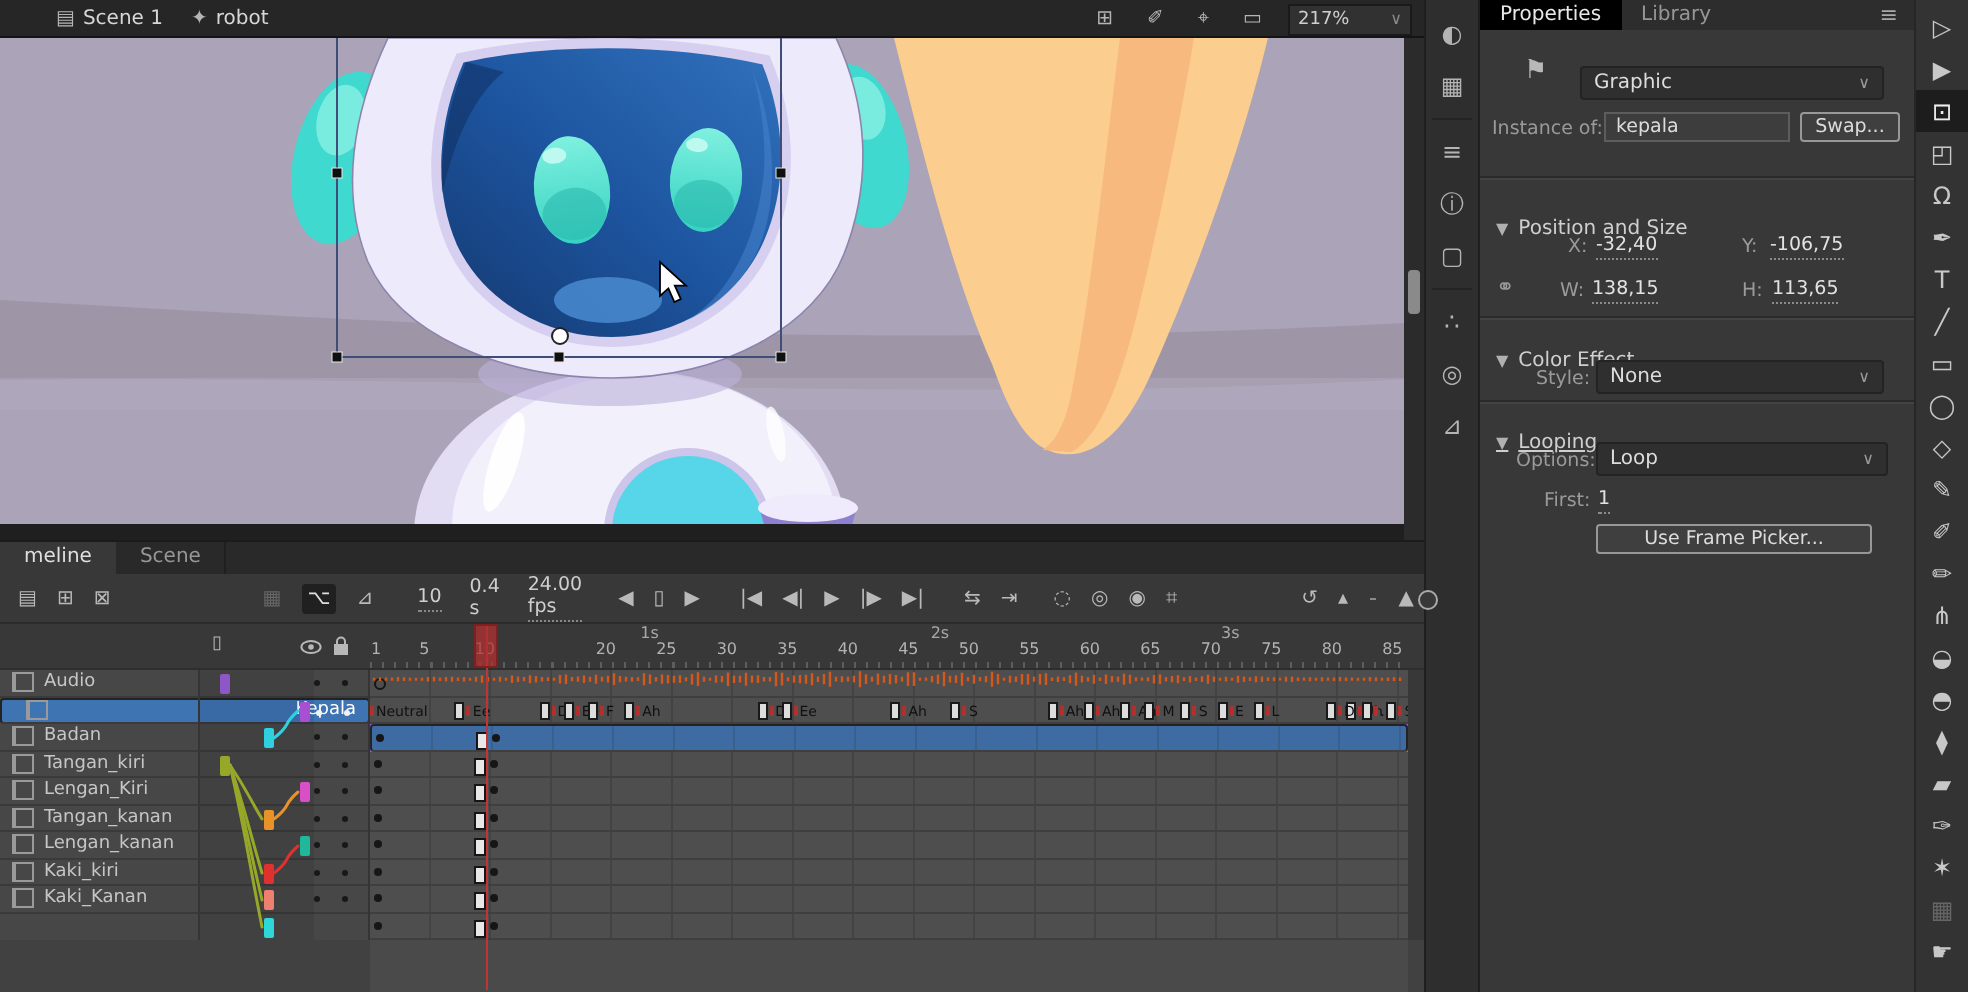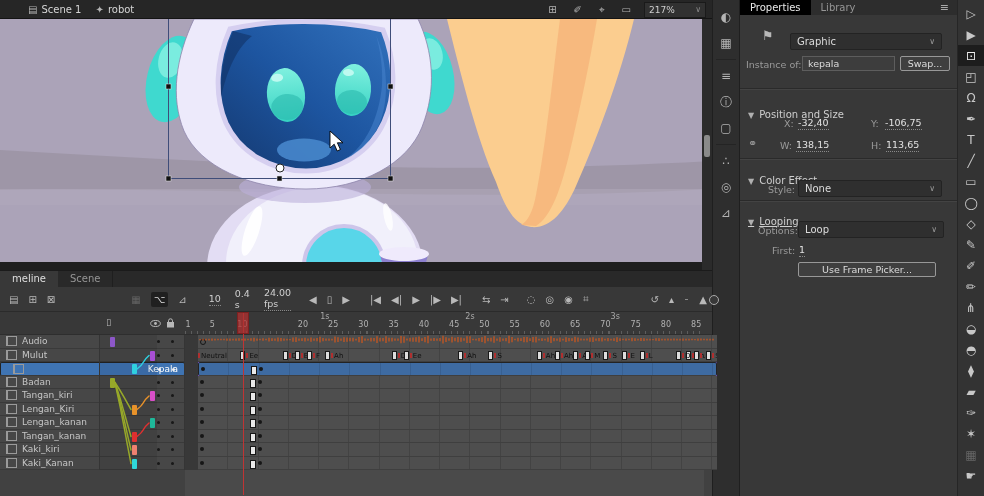--- a/index.html
+++ b/index.html
@@ -73,21 +73,21 @@
   .lrow{position:relative;width:185px;height:13.5px;border-bottom:1px solid #3a3a3a;box-sizing:border-box;
         display:flex;align-items:center;}
   .lrow .licon{width:8px;height:8px;border:1px solid #9a9a9a;border-left-width:2px;margin:0 5px 0 6px;flex:none;}
   .lrow .lname{color:#c6c6c6;font-size:9px;white-space:nowrap;}
   .lrow.sel{background:#3f74b3;}
   .lrow.sel .lname{color:#fff;}
   .lrow .dot{position:absolute;top:5px;width:3px;height:3px;border-radius:50%;background:#181818;}
   .lrow.sel .dot{background:#f2f2f2;}
   #parent-col{position:absolute;left:100px;top:64px;width:57px;height:135px;background:rgba(0,0,0,0.08);}
   .swatch{position:absolute;width:5px;height:10px;border-radius:1px;}
-  #frames{position:absolute;left:198px;top:64px;width:519px;height:135px;background:#8b5cf6;overflow:hidden;}
+  #frames{position:absolute;left:185px;top:64px;width:519px;height:135px;background:#8b5cf6;overflow:hidden;}
   .frow{position:relative;width:519px;height:13.5px;border-bottom:1px solid #3f3f3f;box-sizing:border-box;background:#4e4e4e;
      background-image:repeating-linear-gradient(90deg,transparent 0 29.25px,rgba(0,0,0,0.14) 29.25px 30.25px);}
   .frow.sel{background-color:#3e6ba2;background-image:repeating-linear-gradient(90deg,transparent 0 29.25px,rgba(0,0,0,0.10) 29.25px 30.25px);}
   .fdot{position:absolute;left:2px;top:4px;width:4px;height:4px;border-radius:50%;background:#161616;}
   .fdot.hollow{background:transparent;border:1px solid #161616;width:4px;height:4px;}
   .endrect{position:absolute;left:52px;top:3px;width:4px;height:7px;border:1px solid #161616;background:#e8e8e8;}
   .middot{position:absolute;left:60px;top:4px;width:4px;height:4px;border-radius:50%;background:#161616;}
   .kf{position:absolute;top:2px;height:10px;display:flex;align-items:center;}
   .kf .hol{width:3px;height:7px;border:1px solid #191919;background:#ddd;margin-right:1px;}
   .kf .flag{width:2px;height:5px;background:#b03030;margin-right:1px;}
@@ -379,26 +379,20 @@
           <span class="rtime" style="left: 425.55px;">3s</span>
         </div>
     </div>
     <div id="layers-names">
         <div class="lrow">
           <span class="licon"></span>
           <span class="lname">Audio</span>
           <span class="dot" style="left: 157px;"></span>
           <span class="dot" style="left: 171px;"></span>
         </div>
-        <div class="lrow">
-          <span class="licon"></span>
-          <span class="lname">Mulut</span>
-          <span class="dot" style="left: 157px;"></span>
-          <span class="dot" style="left: 171px;"></span>
-        </div>
         <div class="lrow sel">
           <span class="licon"></span>
           <span class="lname">Kepala</span>
           <span class="dot" style="left: 157px;"></span>
           <span class="dot" style="left: 171px;"></span>
         </div>
         <div class="lrow">
           <span class="licon"></span>
           <span class="lname">Badan</span>
           <span class="dot" style="left: 157px;"></span>
@@ -411,27 +405,27 @@
           <span class="dot" style="left: 171px;"></span>
         </div>
         <div class="lrow">
           <span class="licon"></span>
           <span class="lname">Lengan_Kiri</span>
           <span class="dot" style="left: 157px;"></span>
           <span class="dot" style="left: 171px;"></span>
         </div>
         <div class="lrow">
           <span class="licon"></span>
+          <span class="lname">Tangan_kanan</span>
+          <span class="dot" style="left: 157px;"></span>
+          <span class="dot" style="left: 171px;"></span>
+        </div>
+        <div class="lrow">
+          <span class="licon"></span>
           <span class="lname">Lengan_kanan</span>
-          <span class="dot" style="left: 157px;"></span>
-          <span class="dot" style="left: 171px;"></span>
-        </div>
-        <div class="lrow">
-          <span class="licon"></span>
-          <span class="lname">Tangan_kanan</span>
           <span class="dot" style="left: 157px;"></span>
           <span class="dot" style="left: 171px;"></span>
         </div>
         <div class="lrow">
           <span class="licon"></span>
           <span class="lname">Kaki_kiri</span>
           <span class="dot" style="left: 157px;"></span>
           <span class="dot" style="left: 171px;"></span>
         </div>
         <div class="lrow">

